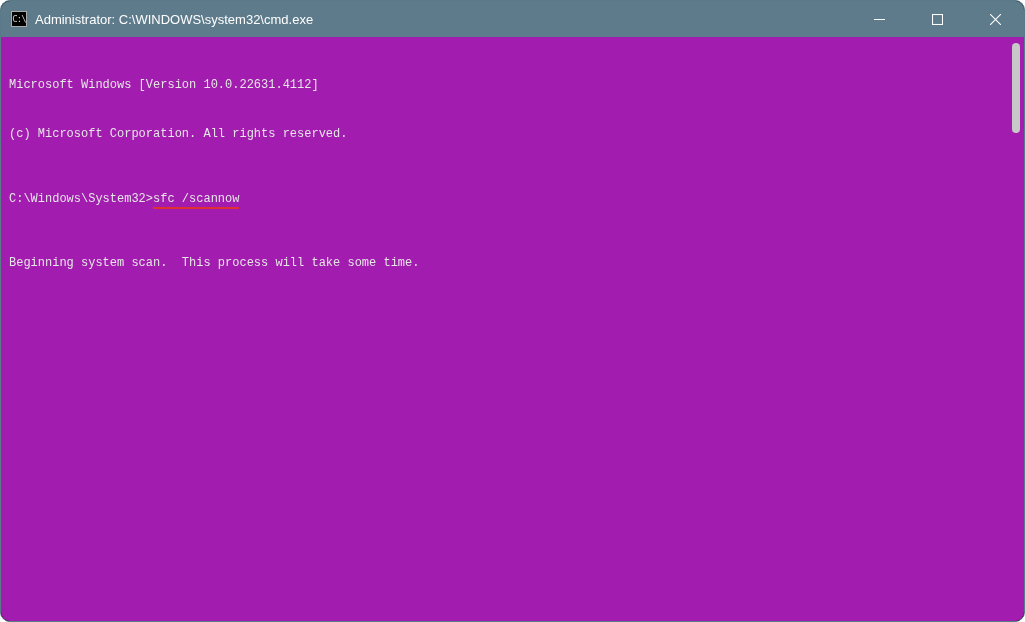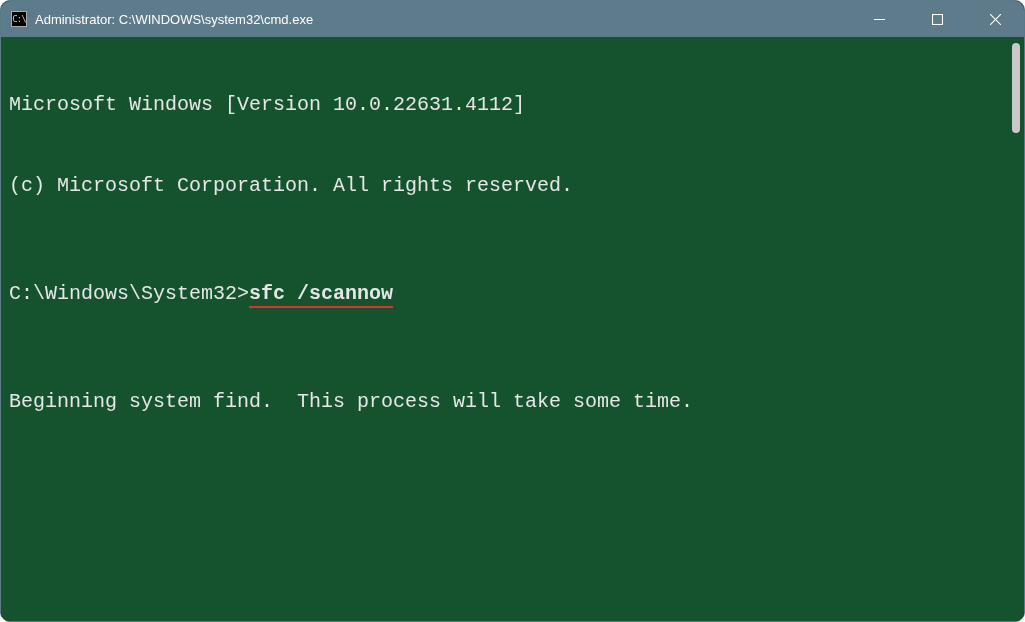--- a/index.html
+++ b/index.html
@@ -68,40 +68,39 @@
     .titlebar-btn svg {
       width: 11px;
       height: 11px;
       stroke: #ffffff;
       stroke-width: 1.1;
       fill: none;
     }
     .terminal-area {
       position: relative;
       height: calc(100% - 36px);
-      background: #14532d;
+      background: #a21caf;
       color: #e6e6e6;
       font-family: Consolas, "Courier New", monospace;
-      font-size: 20px;
+      font-size: 12px;
       line-height: 1.35;
-      padding: 0 0 8px 8px;
+      padding: 8px 0 8px 8px;
     }
     .terminal-content {
       white-space: pre;
     }
     .line {
       display: block;
     }
     .blank-line {
       height: 1.35em;
     }
     .underline-red {
       border-bottom: 2px solid #e03030;
       padding-bottom: 1px;
-      font-weight: bold;
     }
     .scrollbar {
       position: absolute;
       top: 6px;
       right: 4px;
       width: 8px;
       height: 90px;
       background: #c8c8c8;
       border-radius: 4px;
     }
@@ -134,21 +133,21 @@
     </div>
   </div>
 
   <div class="terminal-area">
     <div class="terminal-content">
       <span class="line">Microsoft Windows [Version 10.0.22631.4112]</span>
       <span class="line">(c) Microsoft Corporation. All rights reserved.</span>
       <span class="blank-line"></span>
       <span class="line"><span>C:\Windows\System32&gt;</span><span class="underline-red">sfc /scannow</span></span>
       <span class="blank-line"></span>
-      <span class="line">Beginning system find.  This process will take some time.</span>
+      <span class="line">Beginning system scan.  This process will take some time.</span>
       <span class="blank-line"></span>
       <span class="blank-line"></span>
       <span class="blank-line"></span>
       
     </div>
     <div class="scrollbar"></div>
   </div>
 
 </div>
 

